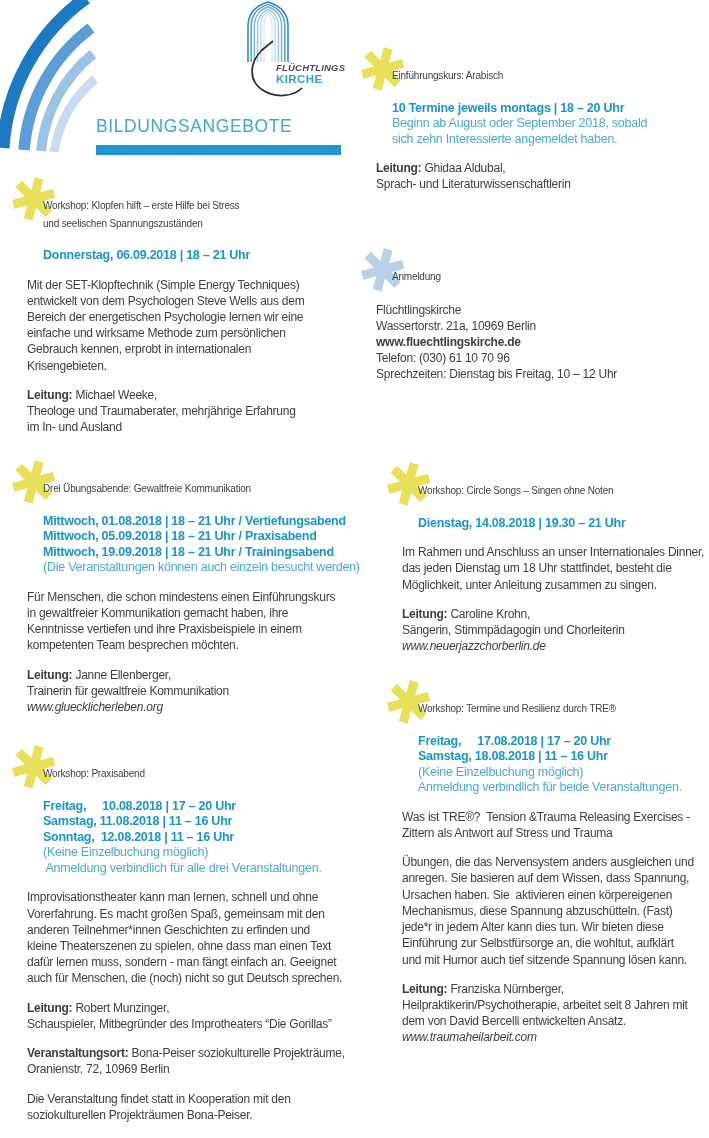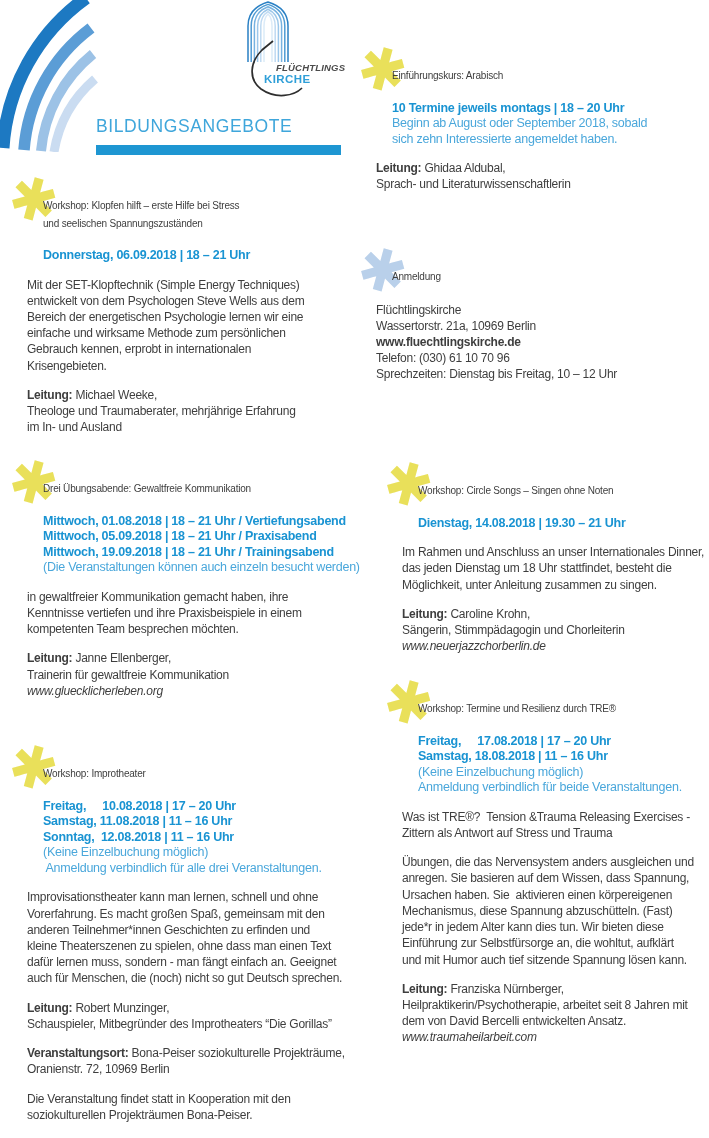--- a/index.html
+++ b/index.html
@@ -8,21 +8,21 @@
   .page{position:relative;width:709px;height:1138px;background:#fff;overflow:hidden}
 
   
   .arcs{position:absolute;left:0;top:0}
 
   
   .logo{position:absolute;left:236px;top:0;width:130px;height:102px}
   .logo svg{position:absolute;left:0;top:0}
   .logo-l1{position:absolute;left:40px;top:62px;font-size:9.5px;font-weight:bold;font-style:italic;
            color:var(--logo-gray,#4b4b4b);letter-spacing:.2px;white-space:pre}
-  .logo-l2{position:absolute;left:28px;top:73px;font-size:11.5px;font-weight:bold;
+  .logo-l2{position:absolute;left:40px;top:73px;font-size:11.5px;font-weight:bold;
            color:var(--logo-blue,#2f9fd8);letter-spacing:.4px;white-space:pre}
 
   
   .page-heading{position:absolute;left:96px;top:116px;font-size:17.5px;
                 color:var(--heading-blue,#3fa6db);letter-spacing:.6px;white-space:pre}
   .heading-bar{position:absolute;left:96px;top:145px;width:245px;height:10px;
                background:var(--bar-blue,#1e96d2)}
 
   
   .sec{position:absolute}
@@ -108,35 +108,36 @@
     <div class="sec-blocks">
         <div class="block blue">
           <div class="line"><span class="b">Mittwoch, 01.08.2018 | 18 – 21 Uhr / Vertiefungsabend</span></div>
           <div class="line"><span class="b">Mittwoch, 05.09.2018 | 18 – 21 Uhr / Praxisabend</span></div>
           <div class="line"><span class="b">Mittwoch, 19.09.2018 | 18 – 21 Uhr / Trainingsabend</span></div>
         </div>
         <div class="block blue-light">
           <div class="line"><span>(Die Veranstaltungen können auch einzeln besucht werden)</span></div>
         </div>
         <div class="block body">
+          <div class="line"><span>Für Menschen, die schon mindestens einen Einführungskurs</span></div>
           <div class="line"><span>in gewaltfreier Kommunikation gemacht haben, ihre</span></div>
           <div class="line"><span>Kenntnisse vertiefen und ihre Praxisbeispiele in einem</span></div>
           <div class="line"><span>kompetenten Team besprechen möchten.</span></div>
         </div>
         <div class="block body">
           <div class="line"><span class="b">Leitung:</span><span> Janne Ellenberger,</span></div>
           <div class="line"><span>Trainerin für gewaltfreie Kommunikation</span></div>
           <div class="line"><span class="i">www.gluecklicherleben.org</span></div>
         </div>
       </div>
   </section>
 
   <section class="sec left" style="top:765px">
     <div class="asterisk yellow"></div>
-    <div class="sec-title"><div>Workshop: Improtheater</div></div>
+    <div class="sec-title"><div>Workshop: Praxisabend</div></div>
     <div class="sec-blocks">
         <div class="block blue">
           <div class="line"><span class="b">Freitag,     10.08.2018 | 17 – 20 Uhr</span></div>
           <div class="line"><span class="b">Samstag, 11.08.2018 | 11 – 16 Uhr</span></div>
           <div class="line"><span class="b">Sonntag,  12.08.2018 | 11 – 16 Uhr</span></div>
         </div>
         <div class="block blue-light">
           <div class="line"><span>(Keine Einzelbuchung möglich)</span></div>
           <div class="line"><span> Anmeldung verbindlich für alle drei Veranstaltungen.</span></div>
         </div>

